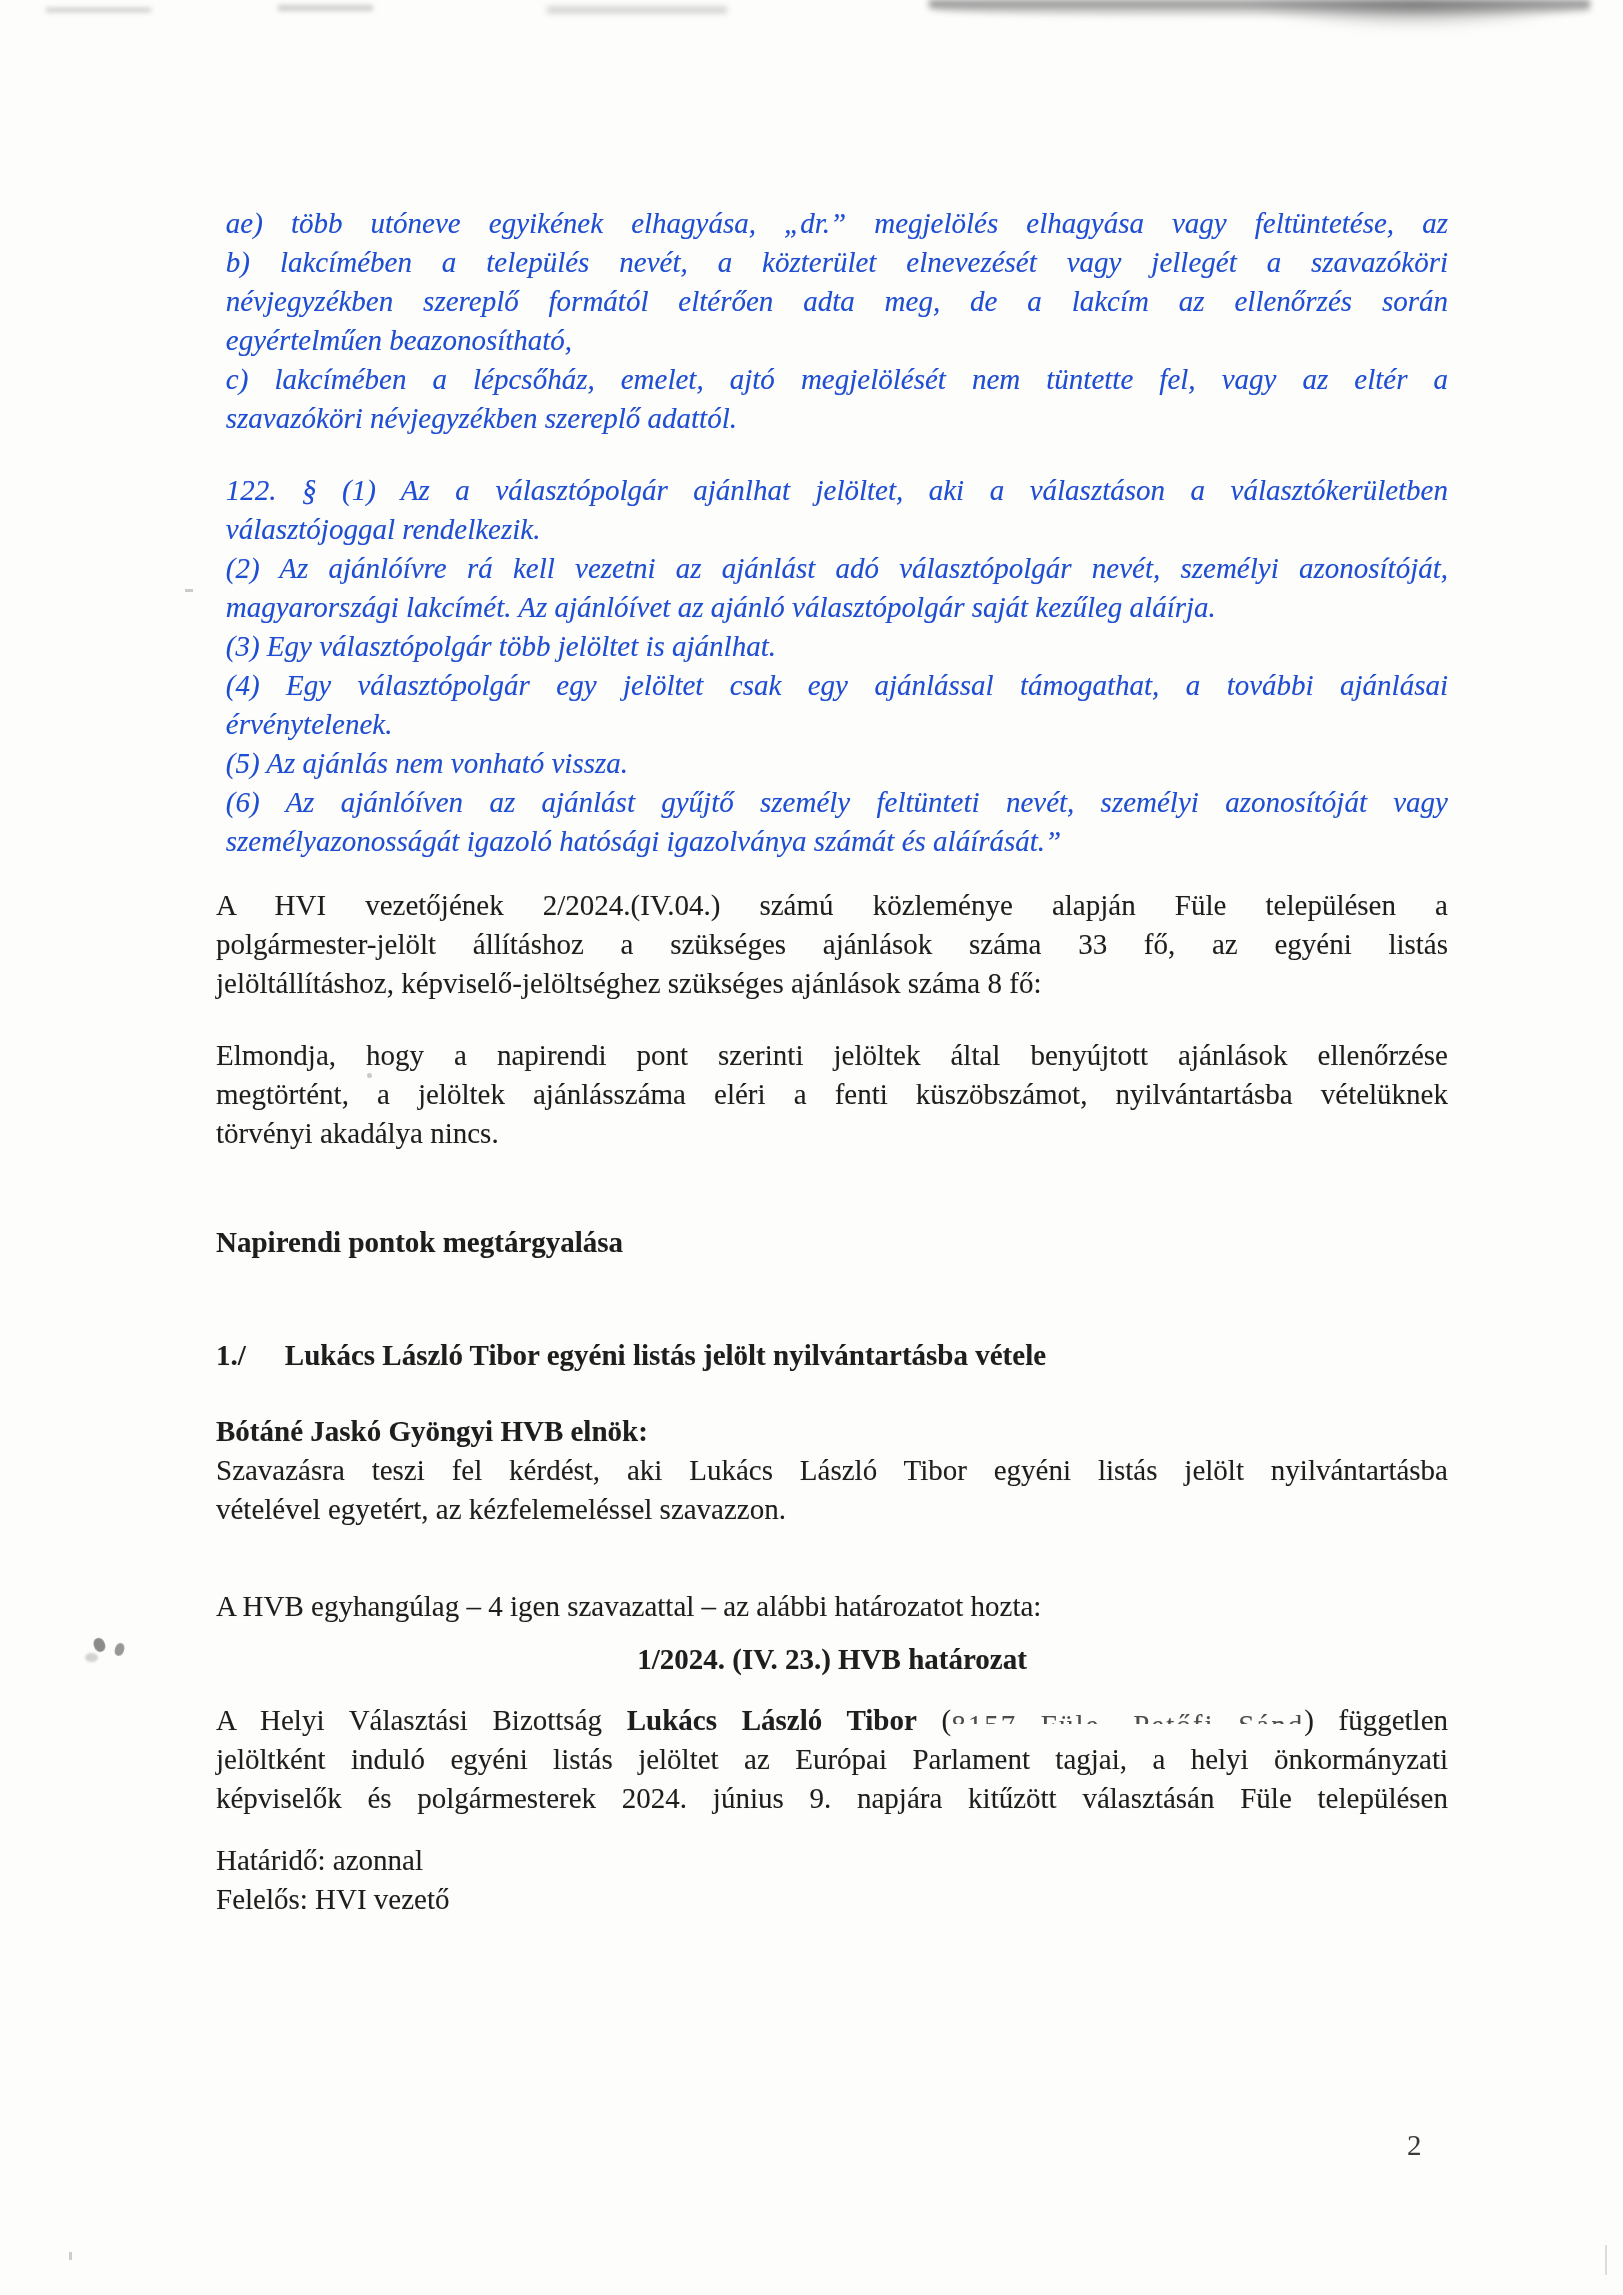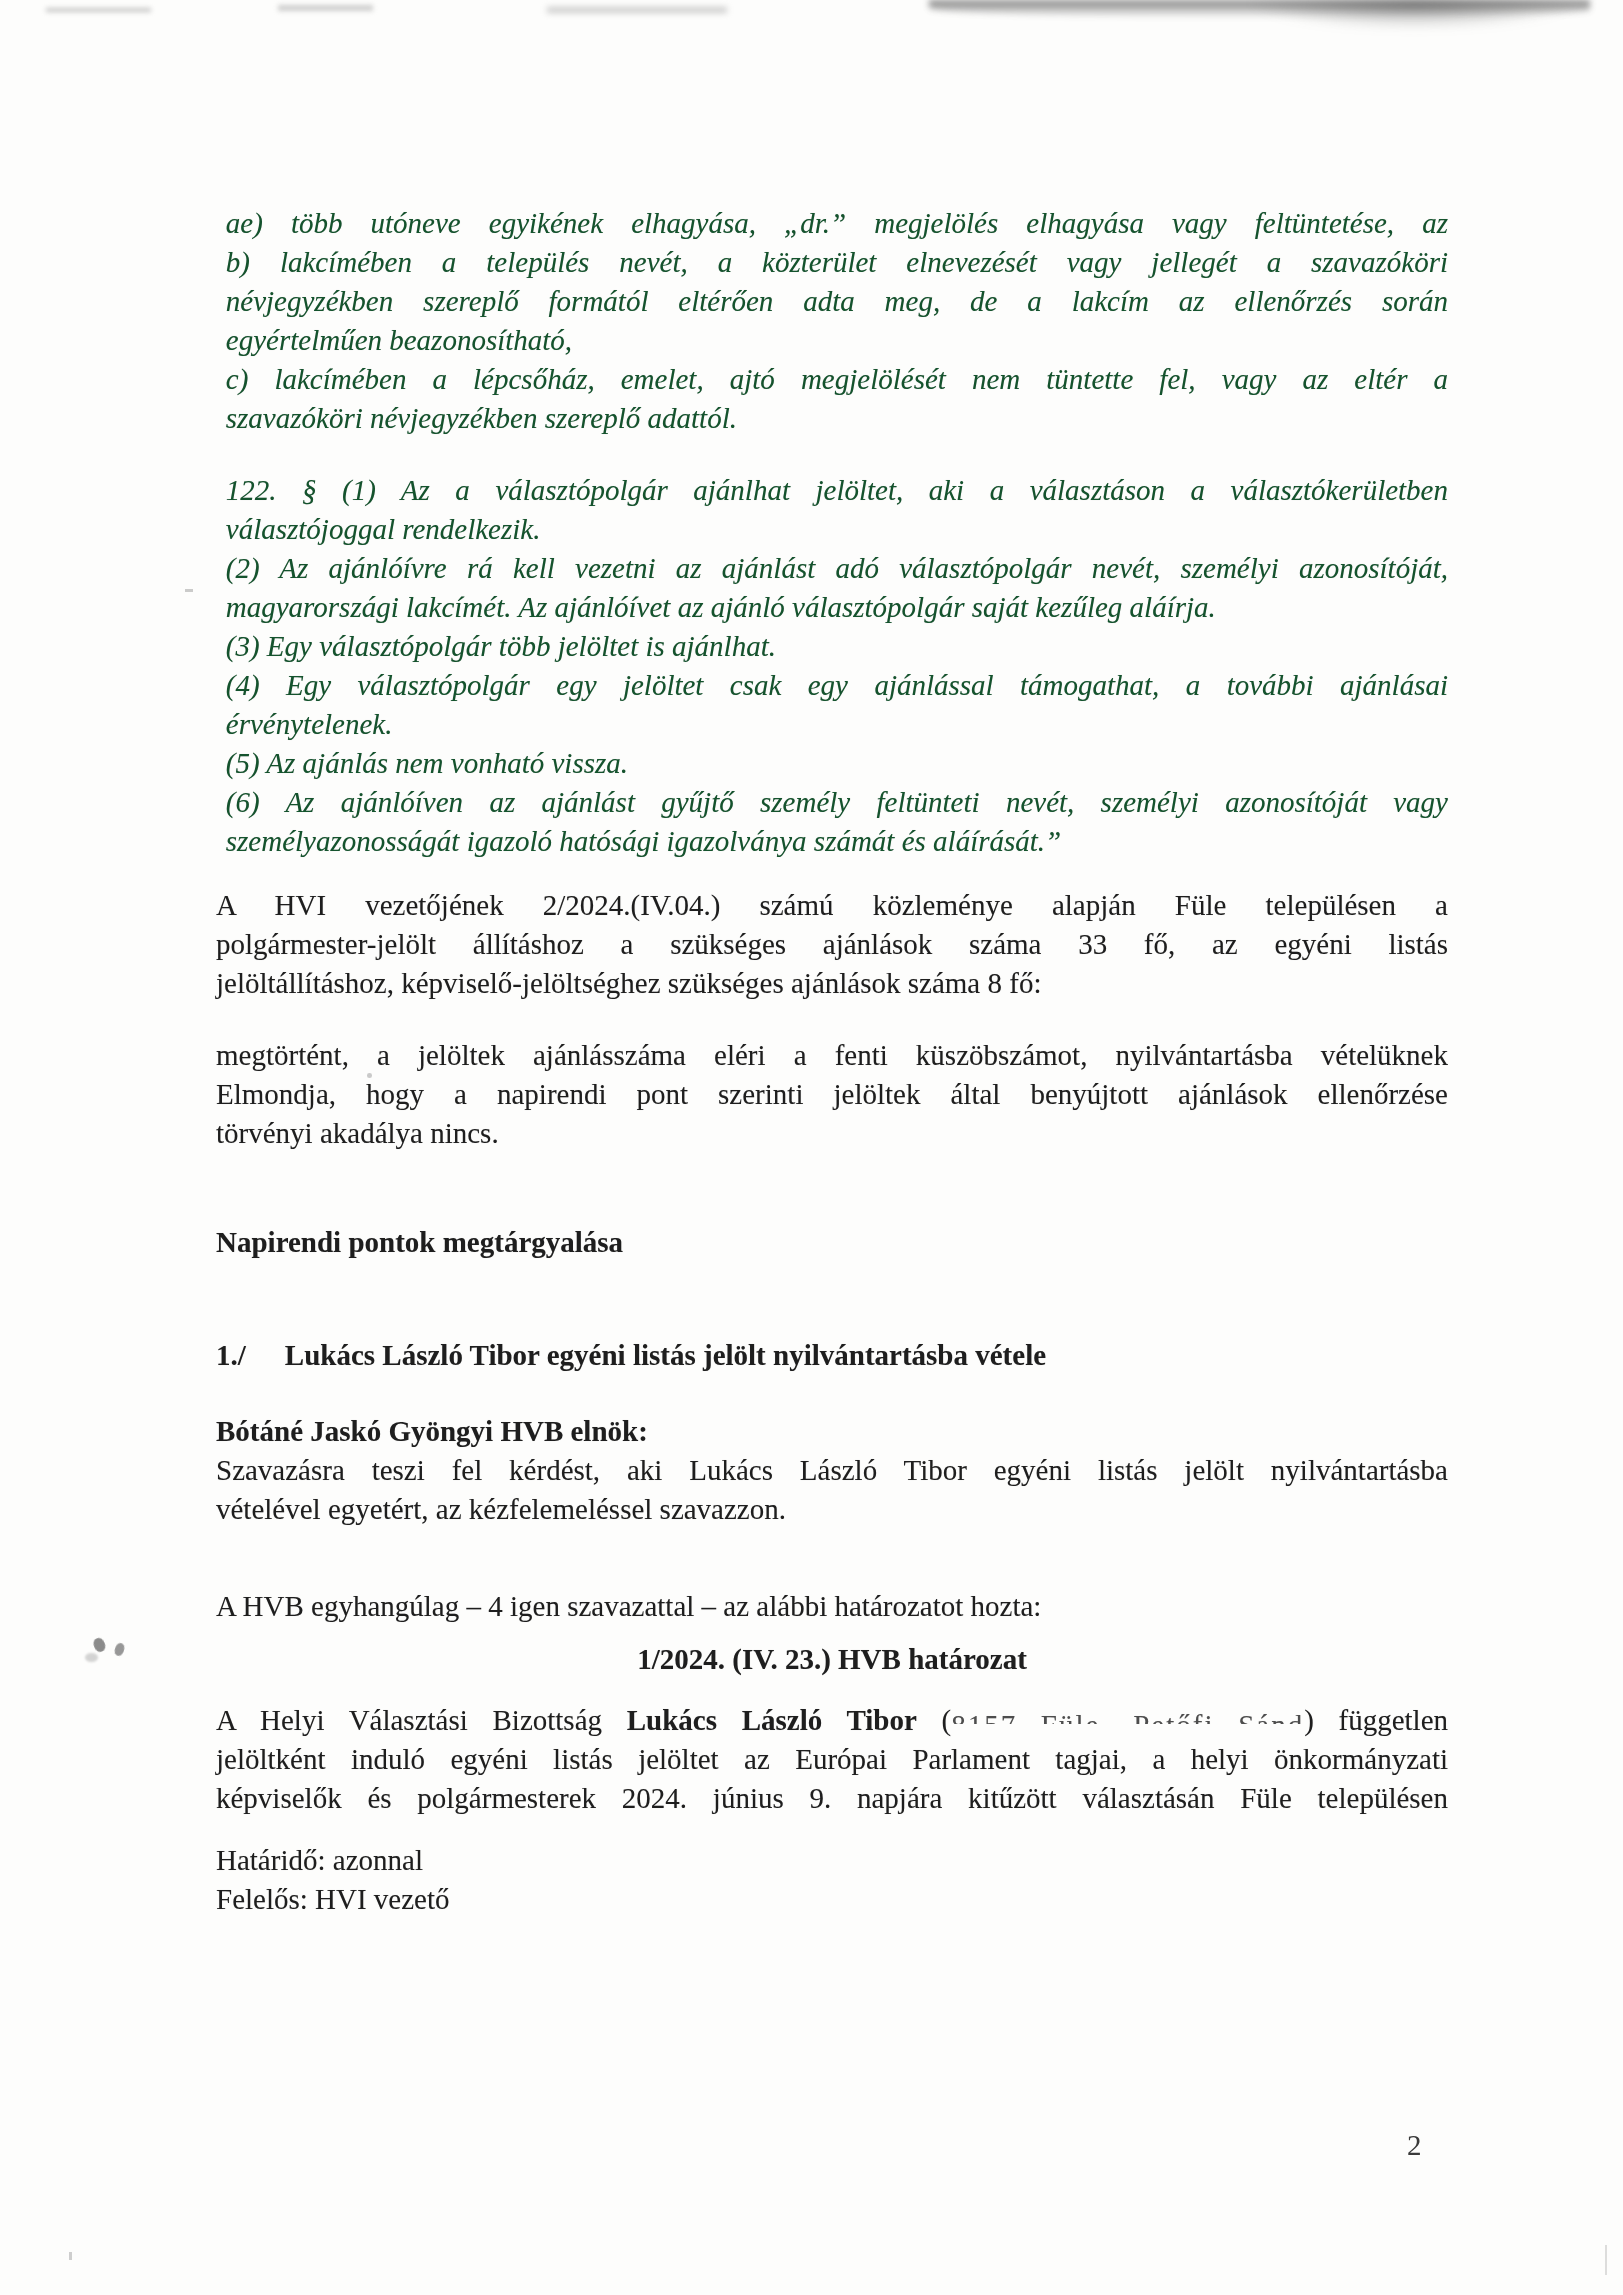--- a/index.html
+++ b/index.html
@@ -17,21 +17,21 @@
     left:216px;right:175px;top:204px;
   }
   .ln{
     font-size:29px;
     line-height:39px;
     white-space:normal;
     text-shadow:0 0 0.7px rgba(40,40,40,.28);
   }
   .just{text-align:justify;text-align-last:justify;}
   .left{text-align:left;text-align-last:left;}
-  .italic .ln{font-style:italic;color:#14532d;}
+  .italic .ln{font-style:italic;color:#1d4ed8;}
   .quote{margin-left:9.8px;}
   .law{margin-top:33px;margin-left:9.8px;}
   .p-hvi{margin-top:25px;}
   .p-elmondja{margin-top:33px;}
   .h-napirendi{margin-top:70px;font-weight:bold;}
   .item1{margin-top:74px;font-weight:bold;text-align:right;}
   .item1 .title{margin-left:39px;}
   .chair-block{margin-top:37px;}
   .chair{font-weight:bold;}
   .p-hvb{margin-top:58px;}
@@ -126,22 +126,22 @@
       <div class="ln left">személyazonosságát igazoló hatósági igazolványa számát és aláírását.”</div>
     </div>
 
     <div class="p-hvi">
       <div class="ln just">A HVI vezetőjének 2/2024.(IV.04.) számú közleménye alapján Füle településen a</div>
       <div class="ln just">polgármester-jelölt állításhoz a szükséges ajánlások száma 33 fő, az egyéni listás</div>
       <div class="ln left">jelöltállításhoz, képviselő-jelöltséghez szükséges ajánlások száma 8 fő:</div>
     </div>
 
     <div class="p-elmondja">
+      <div class="ln just">Elmondja, hogy a napirendi pont szerinti jelöltek által benyújtott ajánlások ellenőrzése</div>
       <div class="ln just">megtörtént, a jelöltek ajánlásszáma eléri a fenti küszöbszámot, nyilvántartásba vételüknek</div>
-      <div class="ln just">Elmondja, hogy a napirendi pont szerinti jelöltek által benyújtott ajánlások ellenőrzése</div>
       <div class="ln left">törvényi akadálya nincs.</div>
     </div>
 
     <div class="ln left h-napirendi">Napirendi pontok megtárgyalása</div>
 
     <div class="ln left item1">
       <span>1./</span><span class="title">Lukács László Tibor egyéni listás jelölt nyilvántartásba vétele</span>
     </div>
 
     <div class="chair-block">

